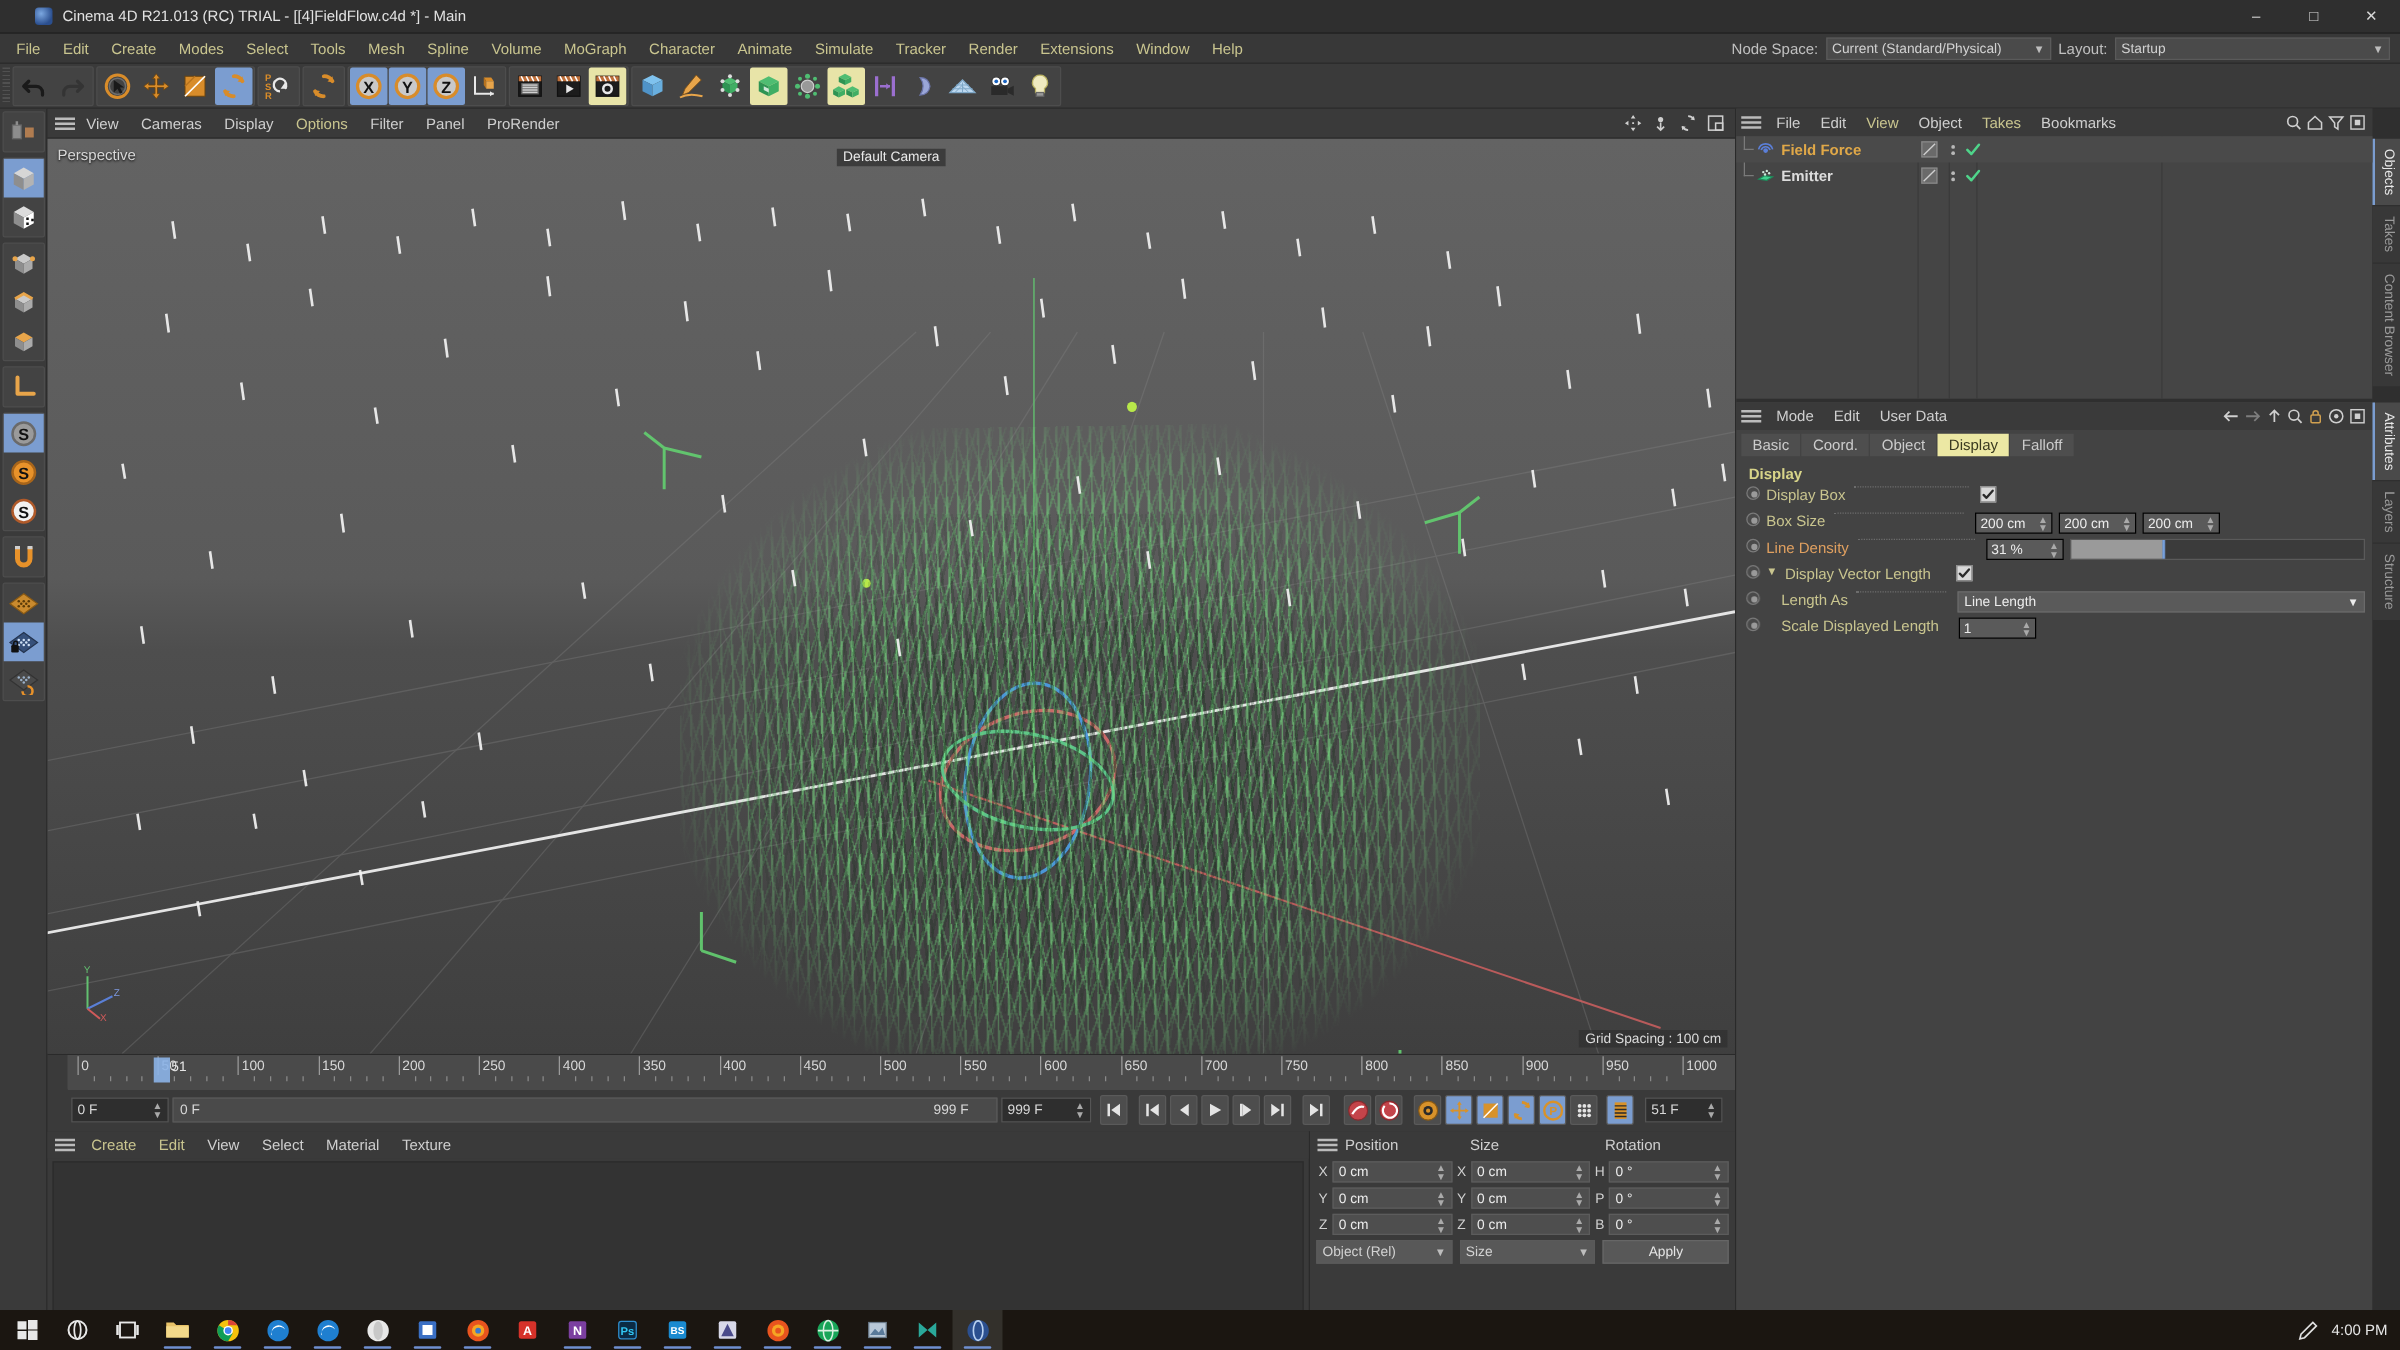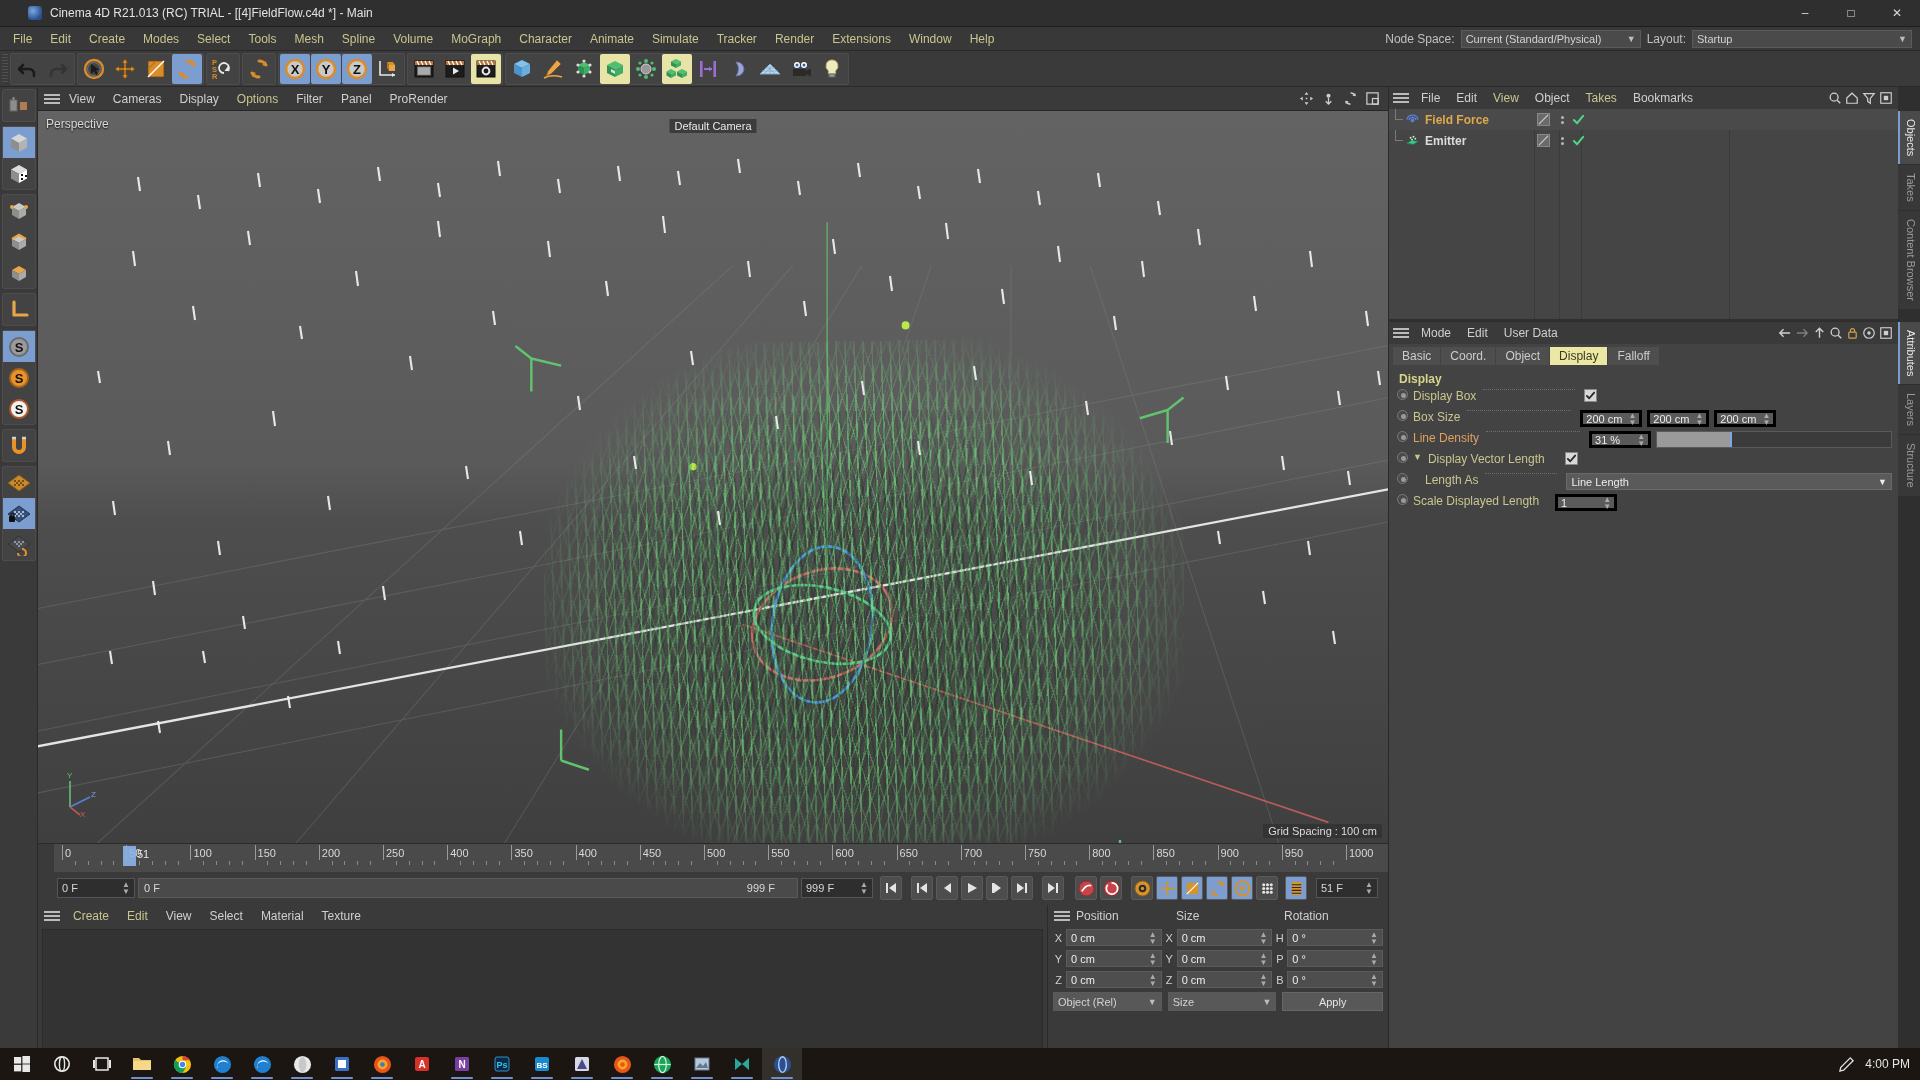--- a/index.html
+++ b/index.html
@@ -114,21 +114,21 @@
   .radio { width:11px; height:11px; border-radius:50%; border:1px solid #7a7a7a;
     background:#4a4a4a; position:relative; flex:none; }
   .radio:after { content:""; position:absolute; left:3px; top:3px; width:5px; height:5px;
     border-radius:50%; background:#9a9a9a; }
   .plabel { font-size:12px; color:#c9c58f; white-space:nowrap; }
   .plabel.orange { color:#e0a060; }
   .pdots { flex:1; border-bottom:1px dotted #6d6d6d; margin:0 4px 3px 2px; min-width:6px; }
   .chk { width:13px; height:13px; background:#d8d8d8; border:1px solid #888;
     display:flex; align-items:center; justify-content:center; flex:none; }
   .chk svg { width:11px; height:11px; }
-  .field { background:#5a5a5a; border:3px solid #000000; height:17px; display:flex;
+  .field { background:#5a5a5a; border:1px solid #000000; height:17px; display:flex;
     align-items:center; padding:0 3px; font-size:11px; color:#ececec; }
   .slider { height:17px; background:#3b3b3b; border:1px solid #5a5a5a; position:relative; }
   .slider .fill { position:absolute; left:0; top:0; bottom:0; background:#9a9a9a; }
   .slider .hand { position:absolute; top:0; bottom:0; width:2px; background:#7aa7e8; }
   .dd { background:#5a5a5a; border:1px solid #6a6a6a; height:17px; display:flex;
     align-items:center; padding:0 4px; font-size:11px; color:#ececec; }
 
   
   #vtabs { width:22px; background:#2f2f2f; display:flex; flex-direction:column;
     align-items:stretch; padding-top:24px; }
@@ -1385,21 +1385,21 @@
           <span class="plabel" style="margin-left:12px">Length As</span>
           <span class="pdots" style="max-width:72px"></span>
           <div class="dd" style="flex:1;margin-right:6px">
             <span>Line Length</span>
             <span class="cv" style="margin-left:auto;font-size:9px">▼</span>
           </div>
         </div>
 
         <div class="prow">
           <span class="radio"></span>
-          <span class="plabel" style="">Scale Displayed Length</span>
+          <span class="plabel" style="margin-left:12px">Scale Displayed Length</span>
           <span style="width:6px"></span>
           <div class="field" style="width:62px">
             <span>1</span>
             <span class="spin">▲<br>▼</span>
             </div>
         </div>
       </div>
     </div>
   </div>
 

